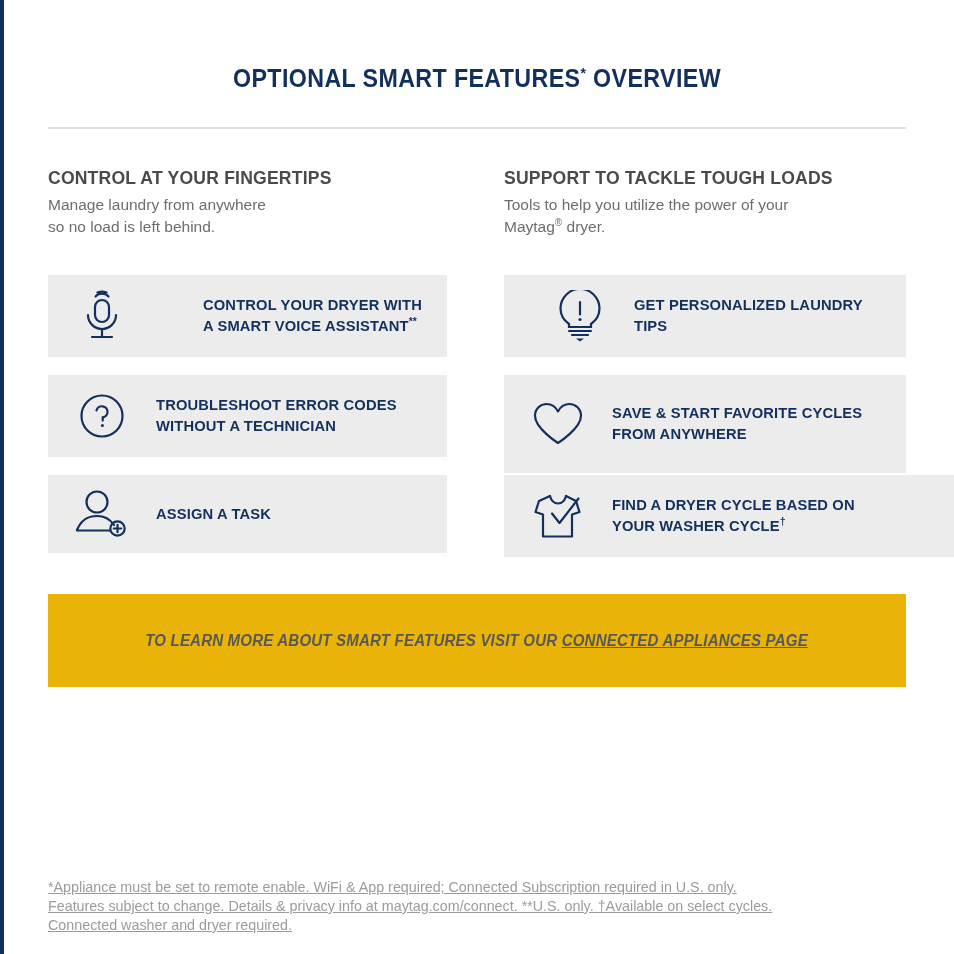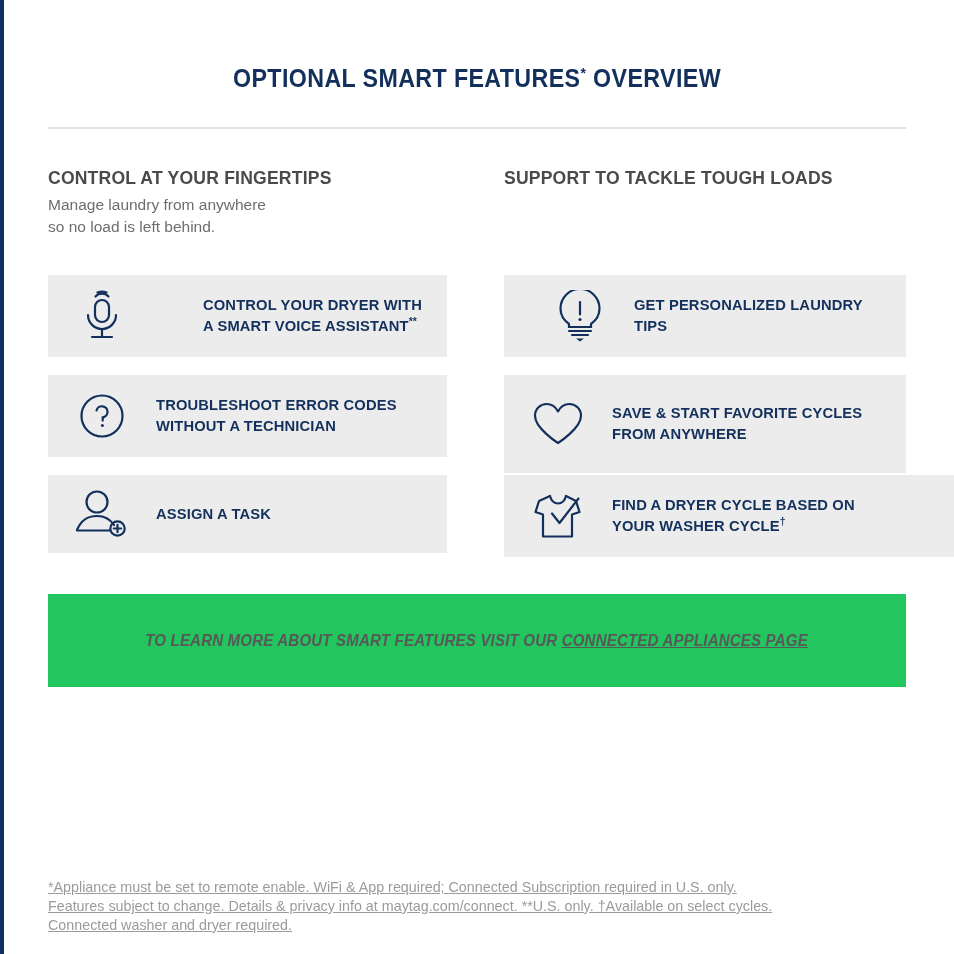--- a/index.html
+++ b/index.html
@@ -123,21 +123,21 @@
   .c-l3 { left: 48px;  top: 475px; width: 399px; height: 78px; }
   .c-r1 { left: 504px; top: 275px; width: 402px; height: 82px; padding-left: 22px; }
   .c-r2 { left: 504px; top: 375px; width: 402px; height: 98px; }
   .c-r3 { left: 504px; top: 475px; width: 486px; height: 82px; }
 
   
   .cta {
     position: absolute;
     left: 48px; top: 594px;
     width: 858px; height: 93px;
-    background: #22c55e;
+    background: #eab308;
     display: flex;
     align-items: center;
     justify-content: center;
   }
   .cta-text {
     color: #585858;
     font-family: "Liberation Sans Narrow", "Liberation Sans", sans-serif;
     font-weight: bold;
     font-style: italic;
     font-size: 16px;
@@ -179,20 +179,24 @@
   <div class="col-head left">
     <h2>CONTROL AT YOUR FINGERTIPS</h2>
     <p>
       <span>Manage laundry from anywhere</span><br>
       <span>so no load is left behind.</span>
     </p>
   </div>
 
   <div class="col-head right">
     <h2>SUPPORT TO TACKLE TOUGH LOADS</h2>
+    <p>
+      <span>Tools to help you utilize the power of your</span><br>
+      <span>Maytag</span><span class="reg">®</span><span> dryer.</span>
+    </p>
   </div>
 
   <div class="card c-l1">
     <div class="icon-wrap">
       <svg width="46" height="52" viewBox="0 0 46 52">
         <g fill="none" stroke="#13305c" stroke-width="2.2" stroke-linecap="round">
           <rect x="16" y="10" width="14" height="22" rx="7"></rect>
           <path d="M9 25 a14 14 0 0 0 28 0"></path>
           <line x1="23" y1="39" x2="23" y2="46"></line>
           <line x1="13" y1="47" x2="33" y2="47"></line>

